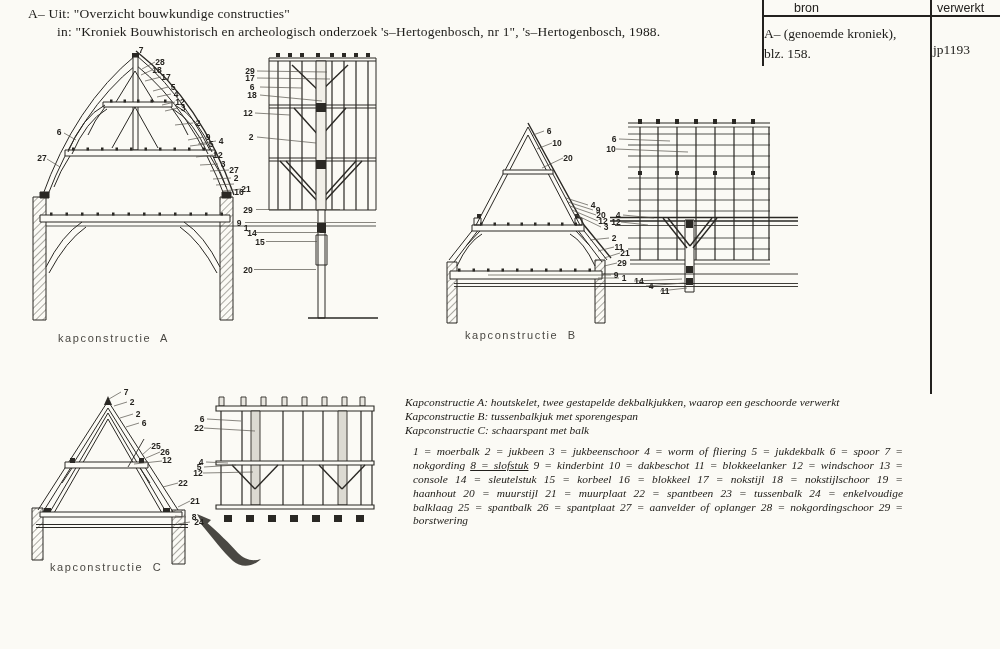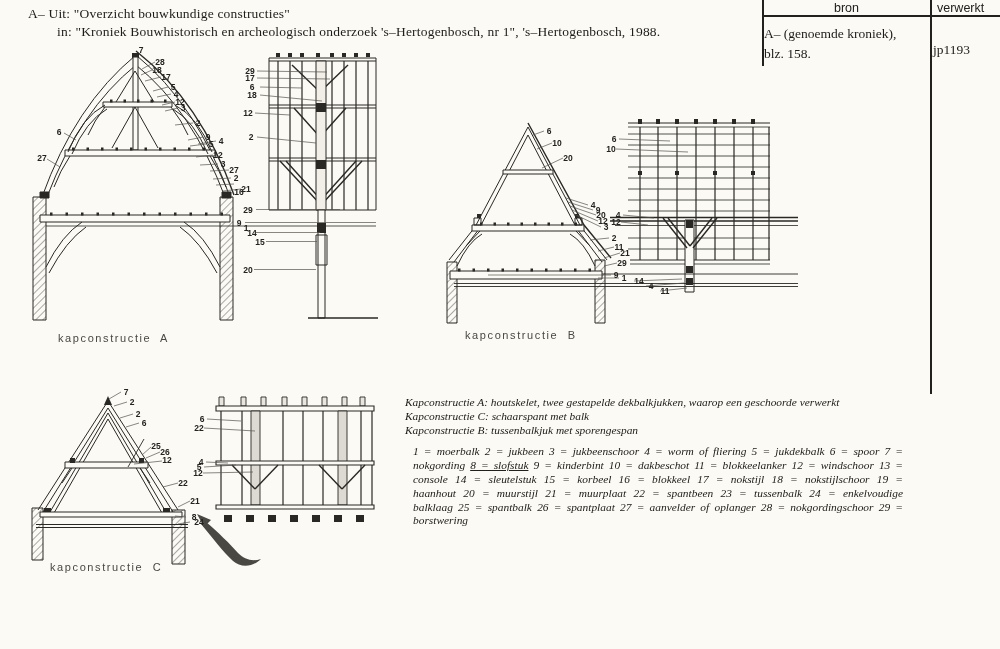--- a/index.html
+++ b/index.html
@@ -27,21 +27,21 @@
 <body>
 
 <div id="page">
 
   <div class="abs title-line" style="left:28px;top:6px;">A– Uit: "Overzicht bouwkundige constructies"</div>
   <div class="abs title-line" style="left:57px;top:24px;">in: "Kroniek Bouwhistorisch en archeologisch onderzoek 's–Hertogenbosch, nr 1", 's–Hertogenbosch, 1988.</div>
 
   <div class="abs rule" style="left:762px;top:0;width:1.5px;height:66px;"></div>
   <div class="abs rule" style="left:930px;top:0;width:1.5px;height:394px;"></div>
   <div class="abs rule" style="left:762px;top:15px;width:238px;height:2px;"></div>
-  <div class="abs hdr-label" style="left:763px;top:1px;width:167px;text-align:center;">bron</div>
+  <div class="abs hdr-label" style="left:723px;top:1px;width:167px;text-align:center;">bron</div>
   <div class="abs hdr-label" style="left:937px;top:1px;">verwerkt</div>
   <div class="abs hdr-val" style="left:764px;top:26px;">A– (genoemde kroniek),</div>
   <div class="abs hdr-val" style="left:764px;top:46px;">blz. 158.</div>
   <div class="abs hdr-val" style="left:933px;top:42px;">jp1193</div>
 
   <div class="drawing" style="left:20px;top:45px;width:360px;height:305px;">
     <svg width="360" height="305" viewBox="0 0 360 305">
       <defs>
         <pattern id="hatchA" width="5" height="5" patternUnits="userSpaceOnUse" patternTransform="rotate(45)">
           <line x1="0" y1="0" x2="0" y2="5" stroke="#5a574f" stroke-width="1"></line>
@@ -459,18 +459,18 @@
       <span class="callout" style="left: 179px; top: 147px;">24</span>
       <span class="callout" style="left: 182px; top: 44px;">6</span>
       <span class="callout" style="left: 179px; top: 53px;">22</span>
       <span class="callout" style="left: 181px; top: 87px;">4</span>
       <span class="callout" style="left: 179px; top: 92px;">5</span>
       <span class="callout" style="left: 178px; top: 98px;">12</span>
     </div>
 
   <div id="legend">
     <div>Kapconstructie A: houtskelet, twee gestapelde dekbalkjukken, waarop een geschoorde verwerkt</div>
+    <div>Kapconstructie B: tussenbalkjuk met sporengespan</div>
     <div>Kapconstructie C: schaarspant met balk</div>
-    <div>Kapconstructie B: tussenbalkjuk met sporengespan</div>
     <p class="num-block"><span>1 =  moerbalk  2 =  jukbeen  3 = jukbeenschoor  4 =  worm of fliering  5 =  jukdekbalk  6 =  spoor  7 =  nokgording  </span><span class="ul">8 = slofstuk</span><span> 9 =  kinderbint 10 =  dakbeschot 11 =  blokkeelanker 12 =  windschoor 13 =  console 14 =  sleutelstuk 15 =  korbeel 16 =  blokkeel 17 =  nokstijl 18 =  nokstijlschoor 19 =  haanhout 20 =  muurstijl 21 =  muurplaat 22 =  spantbeen 23 = tussenbalk 24 =  enkelvoudige balklaag 25 =  spantbalk 26 =  spantplaat 27 =  aanvelder of oplanger 28 =  nokgordingschoor 29 =  borstwering</span></p>
   </div>
 
 </div>
 
 </body></html>

